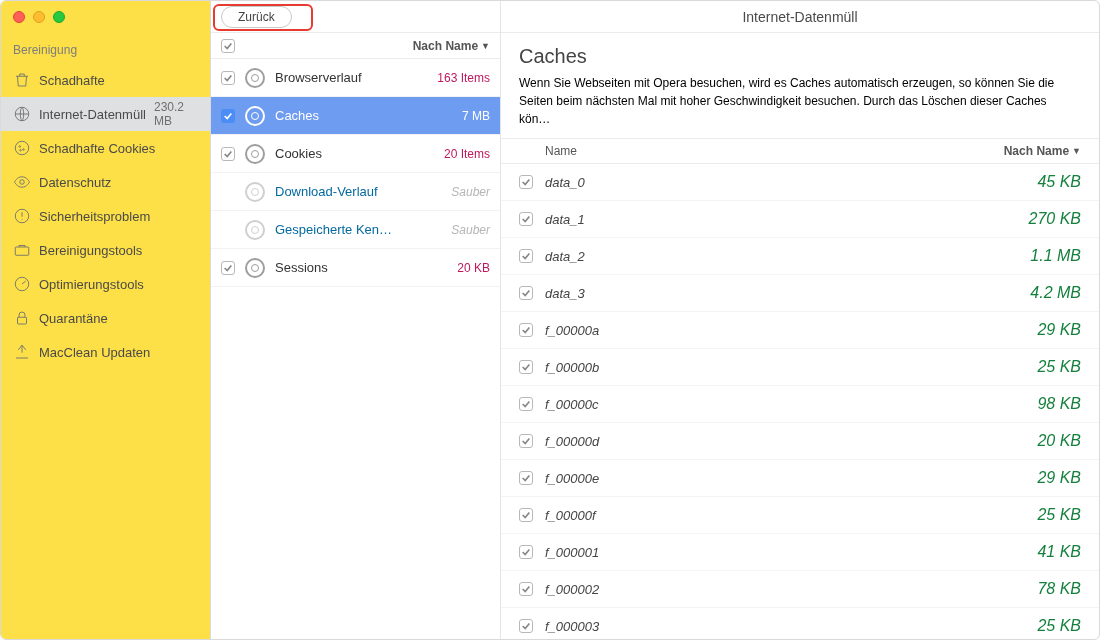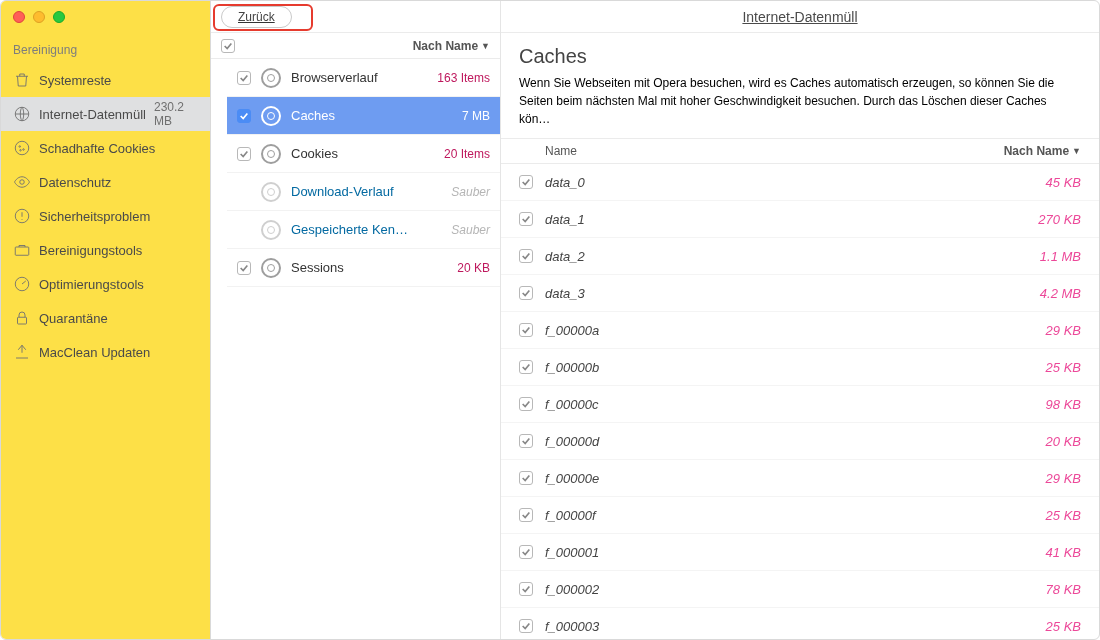--- a/index.html
+++ b/index.html
@@ -17,36 +17,36 @@
   .side-section-title { font-size: 12px; color: #7d7d7d; padding: 10px 0 6px 12px; }
   .side-item { display: flex; align-items: center; height: 34px; padding: 0 10px 0 12px; gap: 8px; color: #4a4a4a; cursor: pointer; }
   .side-item.active { background: #dfe0e1; }
   .side-item .label { flex: 1; white-space: nowrap; }
   .side-item .meta  { font-size: 12px; color: #6f6f6f; }
   .side-icon { width: 18px; height: 18px; flex: 0 0 18px; display: flex; align-items: center; justify-content: center; }
   .side-icon svg { width: 18px; height: 18px; stroke: #6f6f6f; fill: none; stroke-width: 1.2; }
 
   
   .middle { width: 290px; flex: 0 0 290px; border-right: 1px solid #e5e5e5; display: flex; flex-direction: column; }
-  .toolbar { height: 32px; display: flex; align-items: center; padding: 0 10px; border-bottom: 1px solid #ebebeb; position: relative; text-decoration: underline; }
+  .toolbar { height: 32px; display: flex; align-items: center; padding: 0 10px; border-bottom: 1px solid #ebebeb; position: relative; }
   .back-btn { height: 22px; padding: 0 16px; border: 1px solid #c9c9c9; border-radius: 11px; background: #fff; font-size: 12px; color: #444; cursor: pointer; }
   .back-highlight { position: absolute; left: 2px; top: 3px; width: 100px; height: 27px; border: 2px solid #e63b2e; border-radius: 6px; pointer-events: none; }
 
   .mid-header { height: 26px; display: flex; align-items: center; padding: 0 10px; border-bottom: 1px solid #ebebeb; font-size: 12px; color: #555; }
   .mid-header .spacer { flex: 1; }
   .sort-label { display: inline-flex; align-items: center; gap: 3px; cursor: pointer; color: #555; font-weight: bold; }
   .sort-caret { font-size: 9px; }
 
   .check { width: 14px; height: 14px; border: 1px solid #b8b8b8; border-radius: 3px; background: #fff; display: inline-flex; align-items: center; justify-content: center; cursor: pointer; flex: 0 0 14px; }
   .check svg { width: 10px; height: 10px; }
   .check svg path { stroke: #888; stroke-width: 2; fill: none; }
   .check.sel { background: #4b8cf5; border-color: #4b8cf5; }
   .check.sel svg path { stroke: #fff; }
 
-  .mid-list { flex: 1; overflow: hidden; margin-left: 16px; }
+  .mid-list { flex: 1; overflow: hidden; }
   .mid-row { height: 38px; display: flex; align-items: center; padding: 0 10px; gap: 10px; border-bottom: 1px solid #f2f2f2; cursor: pointer; }
   .mid-row .name { flex: 1; font-size: 13px; color: #333; white-space: nowrap; overflow: hidden; text-overflow: ellipsis; }
   .mid-row .meta { font-size: 12px; color: #be185d; white-space: nowrap; }
   .mid-row.selected { background: #6e9cf1; }
   .mid-row.selected .name, .mid-row.selected .meta { color: #fff; }
   .mid-row.dim .name { color: #0369a1; }
   .mid-row.dim .meta { color: #b5b5b5; font-style: italic; }
   .mid-row .browser-ring { width: 20px; height: 20px; border: 2px solid #9e9e9e; border-radius: 50%; position: relative; flex: 0 0 20px; }
   .mid-row .browser-ring::after { content: ""; position: absolute; inset: 4px; border: 1px solid #9e9e9e; border-radius: 50%; }
   .mid-row.selected .browser-ring, .mid-row.selected .browser-ring::after { border-color: #fff; }
@@ -58,42 +58,42 @@
   .detail .toolbar { justify-content: center; font-size: 14px; color: #4a4a4a; }
   .detail-title-row { padding: 12px 18px 6px; }
   .detail-title { font-size: 20px; font-weight: 400; color: #444; }
   .detail-desc { padding: 0 18px 10px; font-size: 12px; color: #000000; line-height: 1.5; }
   .detail-header { height: 26px; display: flex; align-items: center; padding: 0 18px; border-top: 1px solid #ebebeb; border-bottom: 1px solid #ebebeb; font-size: 12px; color: #555; }
   .detail-header .spacer { flex: 1; }
 
   .file-list { flex: 1; overflow: hidden; font-style: italic; }
   .file-row { height: 37px; display: flex; align-items: center; padding: 0 18px; gap: 12px; border-bottom: 1px solid #f4f4f4; }
   .file-row .fname { flex: 1; font-size: 13px; color: #444; }
-  .file-row .fsize { font-size: 13px; color: #ec4899; white-space: nowrap; }
+  .file-row .fsize { font-size: 16px; color: #15803d; white-space: nowrap; }
 </style>
 </head>
 <body>
 
 <div class="window">
 
   <div class="sidebar">
     <div class="traffic-lights">
       <span class="tl-close"></span>
       <span class="tl-min"></span>
       <span class="tl-zoom"></span>
     </div>
     <div id="sidebar-body">
         <div class="side-section-title">Bereinigung</div>
         <div class="side-item">
           <span class="side-icon">
             <svg viewBox="0 0 24 24">
               <path d="M4 7h16M9 7V4h6v3M6 7l1 13h10l1-13"></path>
             </svg>
           </span>
-          <span class="label">Systemreste</span>
+          <span class="label">Schadhafte</span>
           <span class="meta"></span>
         </div>
         <div class="side-item active">
           <span class="side-icon">
             <svg viewBox="0 0 24 24">
               <circle cx="12" cy="12" r="9"></circle>
               <path d="M3 12h18M12 3c3 3 3 15 0 18M12 3c-3 3-3 15 0 18"></path>
             </svg>
           </span>
           <span class="label">Internet-Datenmüll</span>

